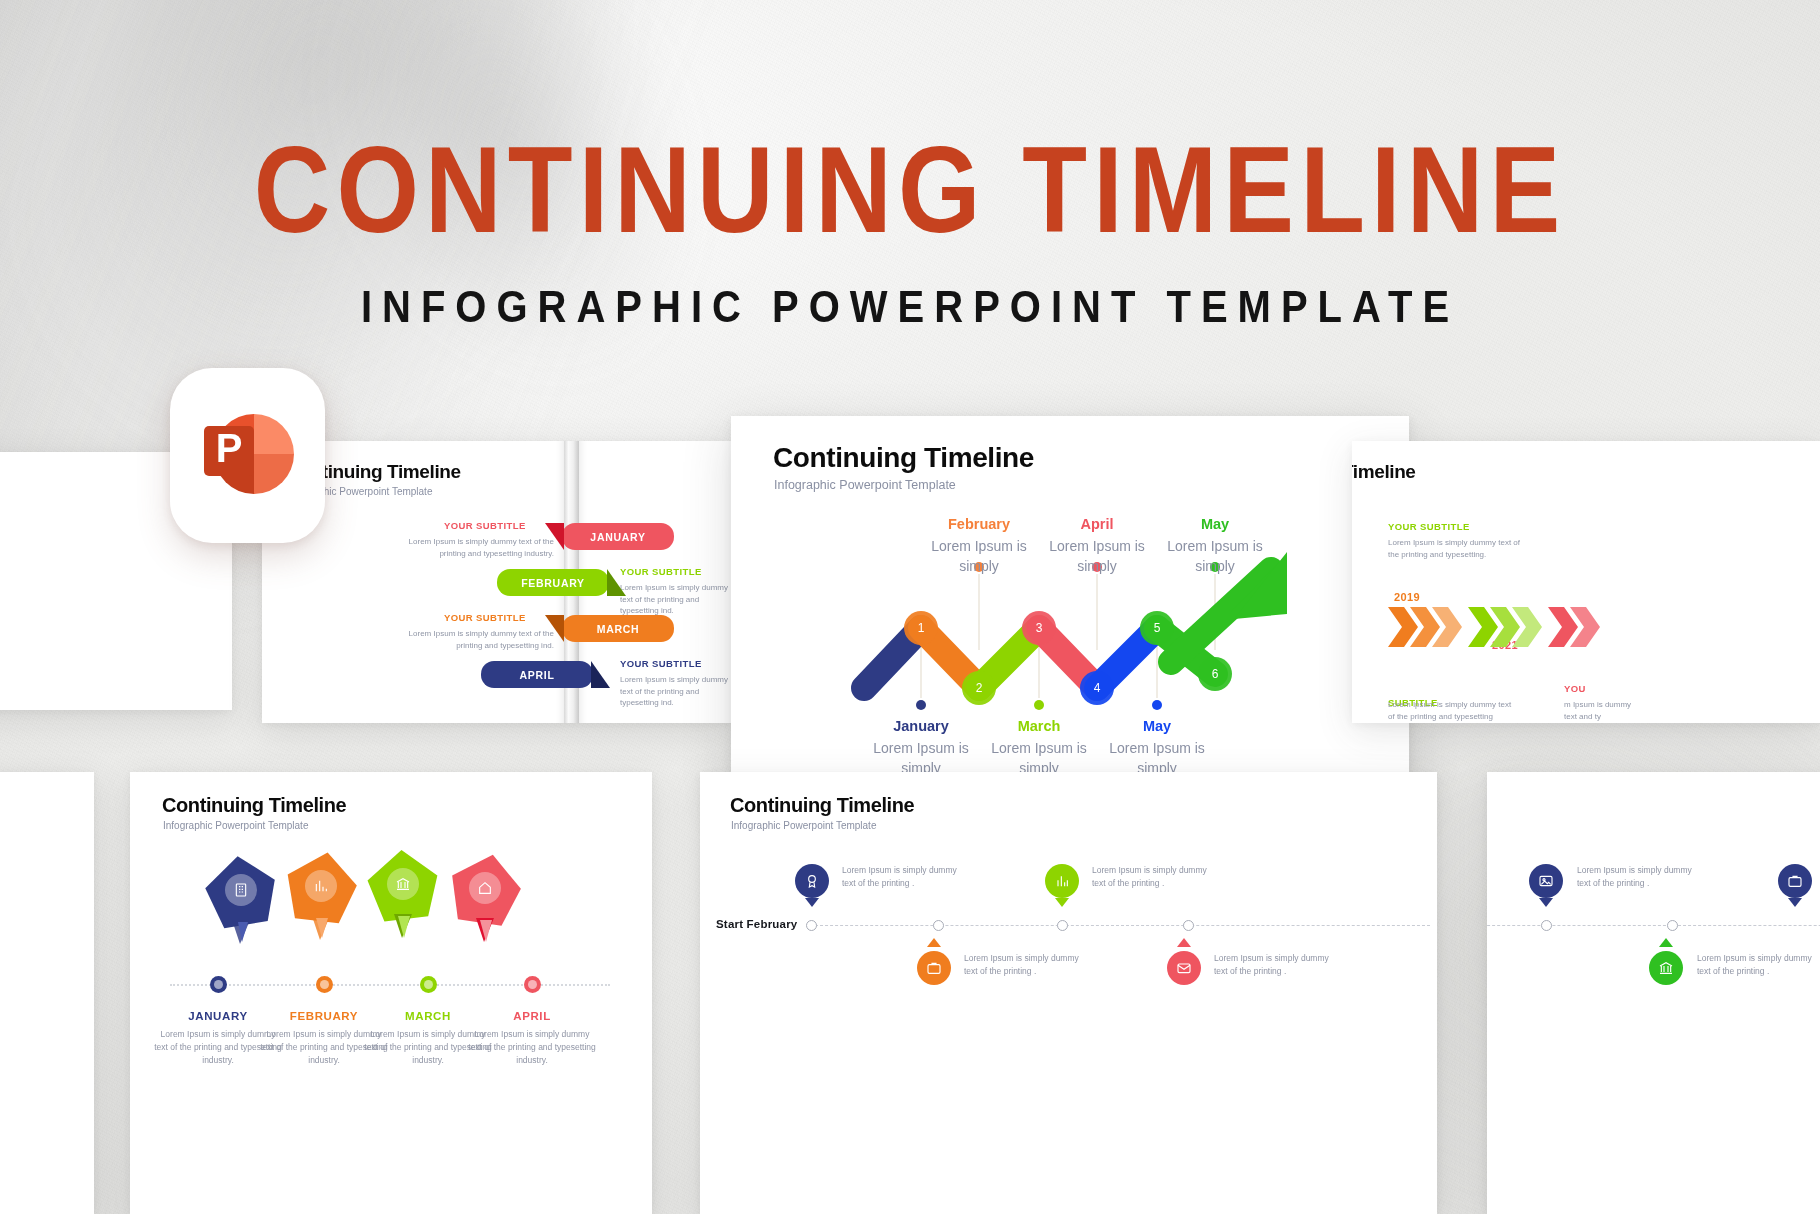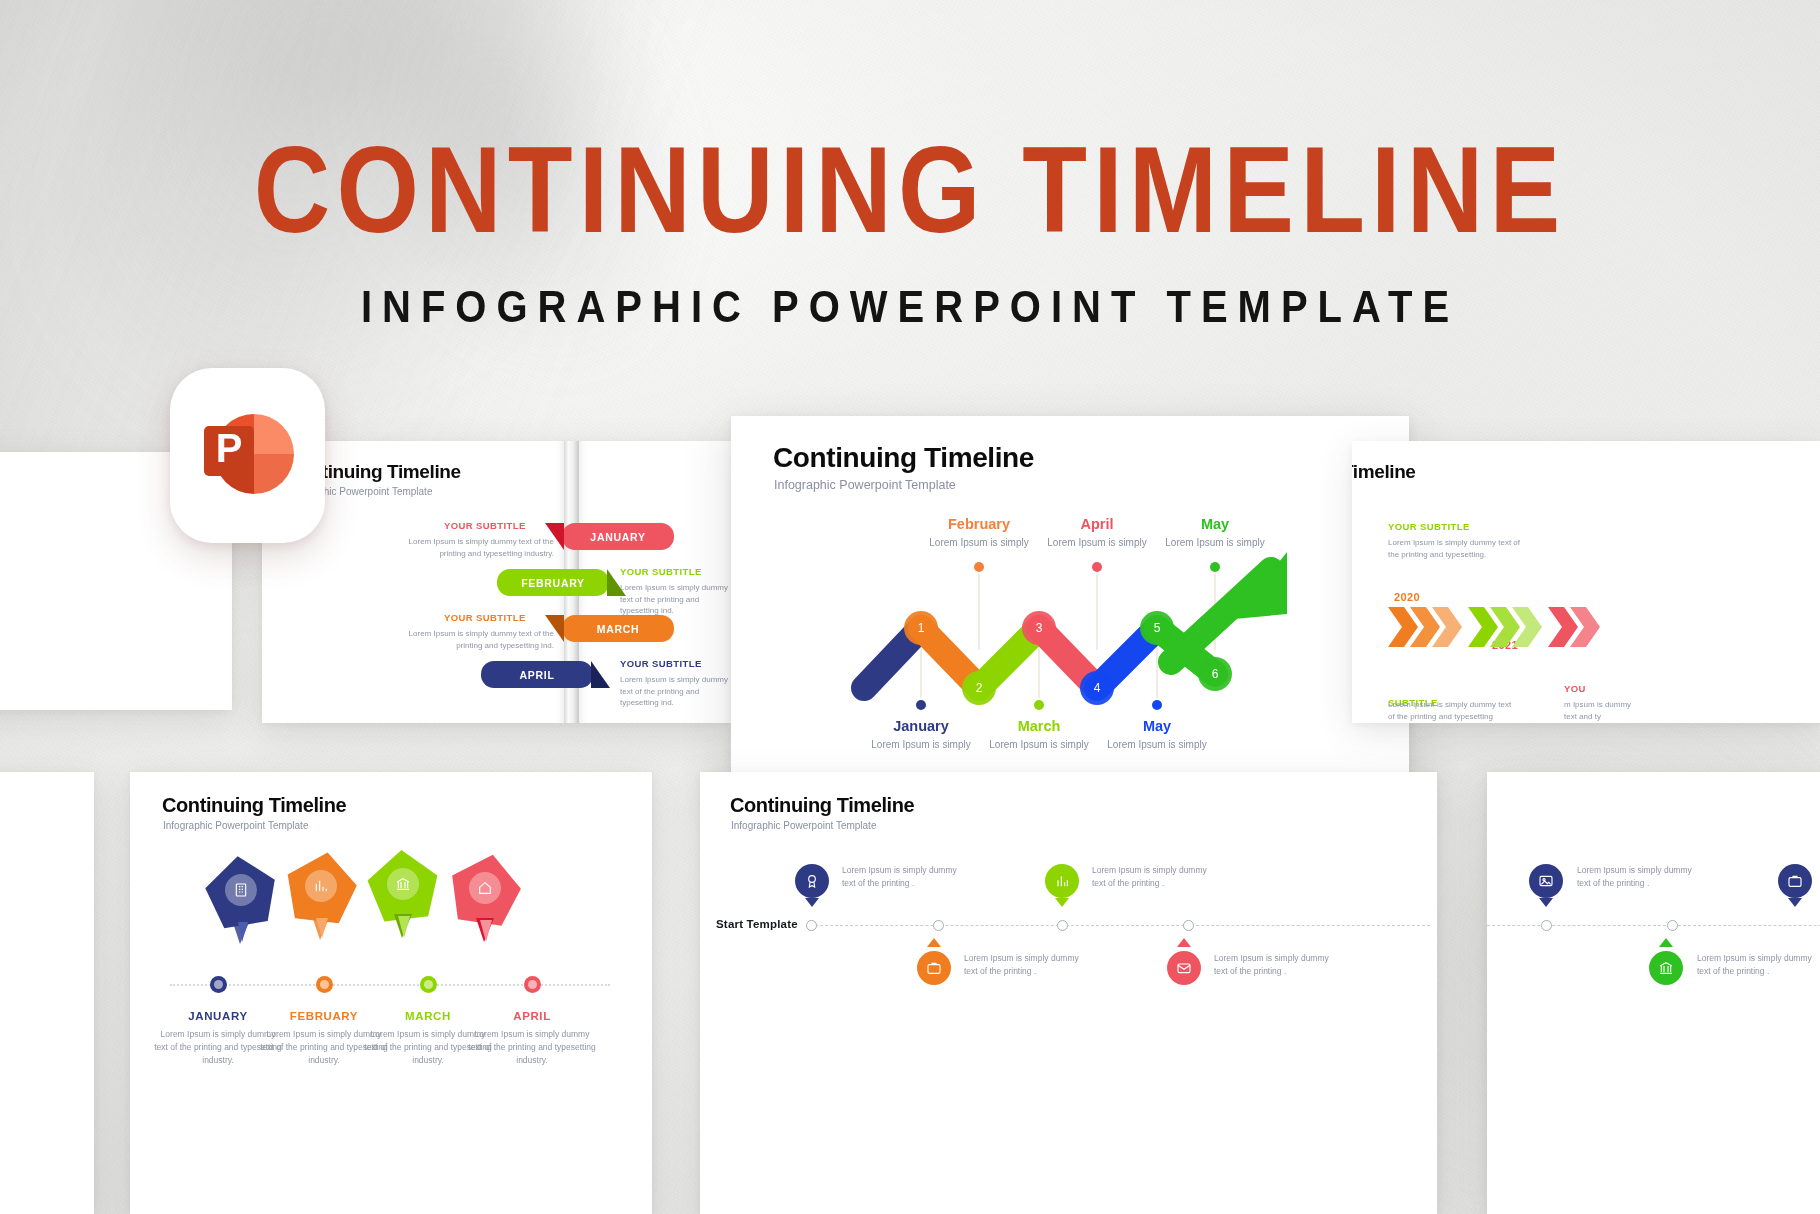--- a/index.html
+++ b/index.html
@@ -123,21 +123,21 @@
   #slideC { left: 731px; top: 416px; width: 678px; height: 381px; box-shadow: 0 16px 46px rgba(60,60,60,.18), 0 3px 10px rgba(60,60,60,.09); }
   #slideC .s-title { position: absolute; left: 42px; top: 26px; font-size: 28px; }
   #slideC .s-sub   { position: absolute; left: 43px; top: 62px; font-size: 12.5px; }
   .zz-wrap { position: absolute; left: 0; top: 86px; width: 678px; height: 290px; }
   .zz-label {
     position: absolute; text-align: center; width: 130px;
     font-weight: 700; font-size: 14.5px;
   }
   .zz-body {
     position: absolute; text-align: center; width: 130px;
-    font-size: 10px; color: #8a90a3; line-height: 1.45;
+    font-size: 14px; color: #8a90a3; line-height: 1.45;
   }
 
   
   #slideD { left: 1352px; top: 441px; width: 470px; height: 282px; }
   .yr { position: absolute; font-weight: 700; font-size: 11px; letter-spacing: .4px; }
 
   
   #slideE { left: -186px; top: 772px; width: 280px; height: 442px; }
 
   
@@ -330,21 +330,21 @@
       <div class="zz-body" style="left:361px;top:236px;">Lorem Ipsum is simply</div>
     </div>
   </div>
 
   <div class="slide" id="slideD">
     <div class="s-title" style="position:absolute;left:-10px;top:20px;font-size:19px;">Timeline</div>
 
     <div class="b-sub" style="left:36px;top:80px;color:#8ed400;">YOUR SUBTITLE</div>
     <div class="b-body" style="left:36px;top:96px;width:138px;">Lorem Ipsum is simply dummy text of the printing and typesetting.</div>
 
-    <div class="yr" style="left:42px;top:150px;color:#f07d1f;">2020</div>
+    <div class="yr" style="left:42px;top:150px;color:#f07d1f;">2019</div>
     <div class="yr" style="left:140px;top:198px;color:#ef5560;">2021</div>
 
     <svg width="470" height="120" style="position:absolute;left:36px;top:152px;">
       <g>
         <path d="M0 14 L16 14 L30 34 L16 54 L0 54 L14 34 Z" fill="#f07d1f"></path>
         <path d="M22 14 L38 14 L52 34 L38 54 L22 54 L36 34 Z" fill="#f4913d"></path>
         <path d="M44 14 L60 14 L74 34 L60 54 L44 54 L58 34 Z" fill="#f7b174"></path>
       </g>
       <g>
         <path d="M80 14 L96 14 L110 34 L96 54 L80 54 L94 34 Z" fill="#8ed400"></path>
@@ -449,21 +449,21 @@
     <div class="m-name" style="left:234px;top:238px;color:#8ed400;">MARCH</div>
     <div class="m-body" style="left:234px;top:256px;">Lorem Ipsum is simply dummy text of the printing and typesetting industry.</div>
     <div class="m-name" style="left:338px;top:238px;color:#ef5560;">APRIL</div>
     <div class="m-body" style="left:338px;top:256px;">Lorem Ipsum is simply dummy text of the printing and typesetting industry.</div>
   </div>
 
   <div class="slide" id="slideG">
     <div class="s-title">Continuing Timeline</div>
     <div class="s-sub">Infographic Powerpoint Template</div>
 
-    <div class="axis-start" style="left:16px;top:146px;">Start Template</div>
+    <div class="axis-start" style="left:16px;top:146px;">Start February</div>
     <div class="axis" style="left:110px;top:153px;width:620px;"></div>
 
     <div class="node-ring" style="left:106px;top:148px;"></div>
     <div class="node-ring" style="left:233px;top:148px;"></div>
     <div class="node-ring" style="left:357px;top:148px;"></div>
     <div class="node-ring" style="left:483px;top:148px;"></div>
 
     <div class="bub" style="left:95px;top:92px;background:#2e3b84;">
       <svg class="ic" width="16" height="16" viewBox="0 0 24 24" fill="none" stroke="#fff" stroke-width="1.7">
         <circle cx="12" cy="9" r="5"></circle>

